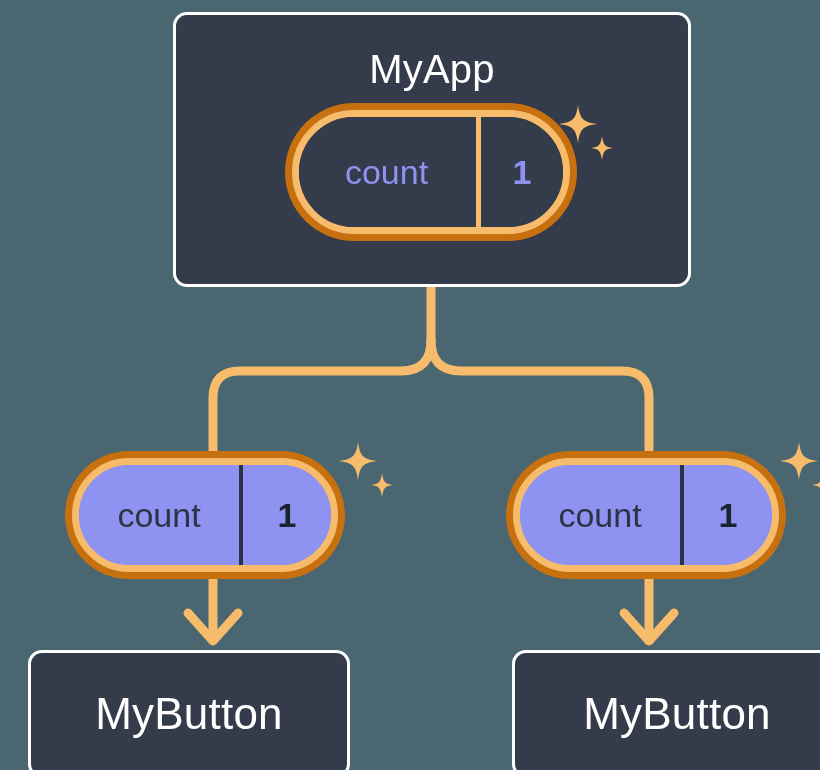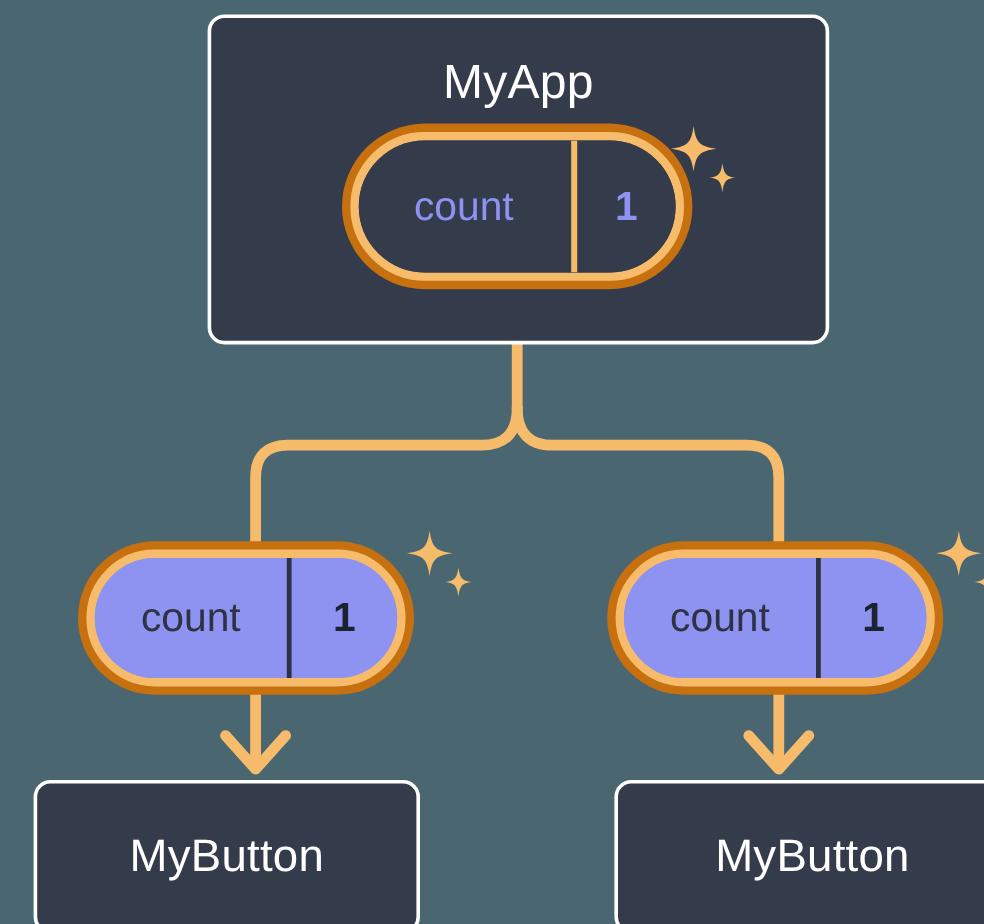--- a/index.html
+++ b/index.html
@@ -66,21 +66,21 @@
     top: 650px;
     width: 330px;
     height: 128px;
     display: flex;
     align-items: center;
     justify-content: center;
   }
 
   .card-title {
     color: #FFFFFF;
-    font-size: 38px;
+    font-size: 44px;
     font-weight: 400;
     letter-spacing: 0.2px;
     white-space: nowrap;
   }
 
   #myapp-title {
     position: absolute;
     left: 0;
     right: 0;
     top: 32px;

